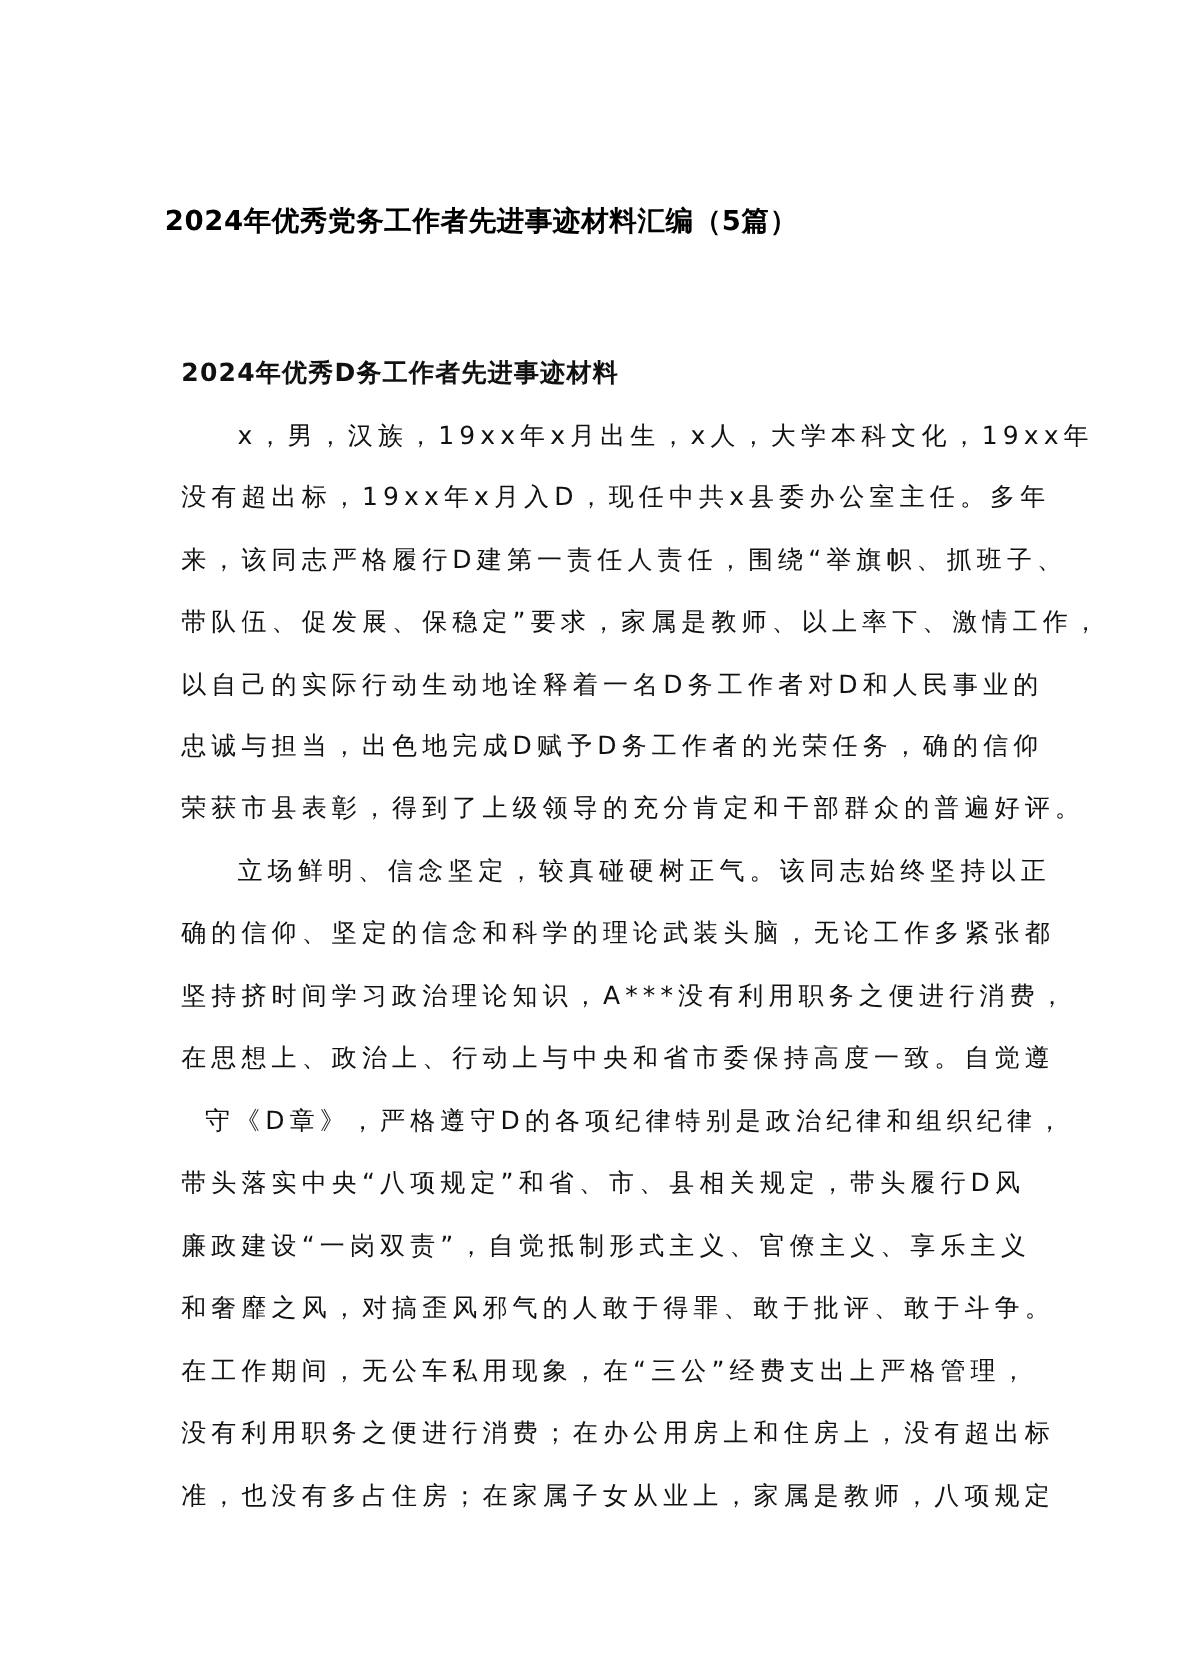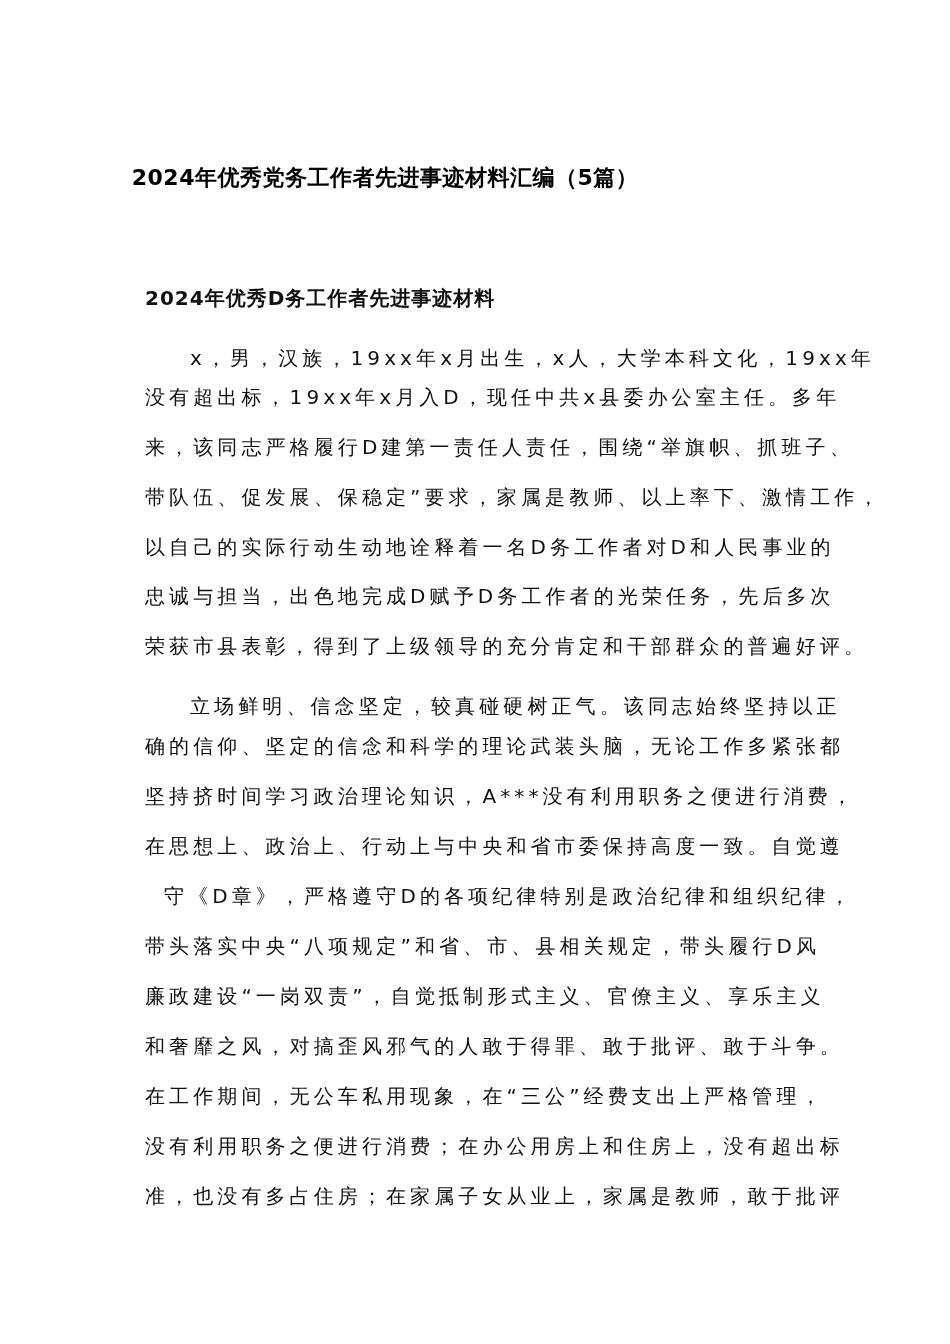--- a/index.html
+++ b/index.html
@@ -9,42 +9,42 @@
     position: absolute; left: 0; top: 160px; width: 770px; text-align: center;
     font-family: "DejaVu Sans", sans-serif; font-weight: bold; font-size: 22px;
     color: #000; letter-spacing: 0.5px; line-height: 36px;
   }
   .line {
     position: absolute; left: 145px; width: 680px; white-space: nowrap;
     font-family: "DejaVu Sans", sans-serif; font-size: 20px; color: #111;
     line-height: 30px; letter-spacing: 4.1px;
   }
   .line.sub { letter-spacing: 1px; }
-  .line.indent { left: 190px; margin-top: 10px; }
+  .line.indent { left: 190px; }
 </style>
 </head>
 <body>
 
 <div class="page">
   <div class="title">2024年优秀党务工作者先进事迹材料汇编（5篇）</div>
 
   <div class="line sub" style="top:283px;font-weight:bold;">2024年优秀D务工作者先进事迹材料</div>
 
   <div class="line indent" style="top:333px;">x，男，汉族，19xx年x月出生，x人，大学本科文化，19xx年</div>
   <div class="line" style="top:382px;">没有超出标，19xx年x月入D，现任中共x县委办公室主任。多年</div>
   <div class="line" style="top:432px;">来，该同志严格履行D建第一责任人责任，围绕“举旗帜、抓班子、</div>
   <div class="line" style="top:482px;">带队伍、促发展、保稳定”要求，家属是教师、以上率下、激情工作，</div>
   <div class="line" style="top:532px;">以自己的实际行动生动地诠释着一名D务工作者对D和人民事业的</div>
-  <div class="line" style="top:581px;">忠诚与担当，出色地完成D赋予D务工作者的光荣任务，先后多次</div>
+  <div class="line" style="top:581px;">忠诚与担当，出色地完成D赋予D务工作者的光荣任务，确的信仰</div>
   <div class="line indent" style="top:681px;">立场鲜明、信念坚定，较真碰硬树正气。该同志始终坚持以正</div>
 
   <div class="line" style="top:631px;">荣获市县表彰，得到了上级领导的充分肯定和干部群众的普遍好评。</div>
   <div class="line" style="top:731px;">确的信仰、坚定的信念和科学的理论武装头脑，无论工作多紧张都</div>
   <div class="line" style="top:781px;">坚持挤时间学习政治理论知识，A***没有利用职务之便进行消费，</div>
   <div class="line" style="top:831px;">在思想上、政治上、行动上与中央和省市委保持高度一致。自觉遵</div>
   <div class="line" style="top:881px;margin-left:19px;">守《D章》，严格遵守D的各项纪律特别是政治纪律和组织纪律，</div>
   <div class="line" style="top:931px;">带头落实中央“八项规定”和省、市、县相关规定，带头履行D风</div>
   <div class="line" style="top:981px;">廉政建设“一岗双责”，自觉抵制形式主义、官僚主义、享乐主义</div>
   <div class="line" style="top:1031px;">和奢靡之风，对搞歪风邪气的人敢于得罪、敢于批评、敢于斗争。</div>
   <div class="line" style="top:1081px;">在工作期间，无公车私用现象，在“三公”经费支出上严格管理，</div>
   <div class="line" style="top:1131px;">没有利用职务之便进行消费；在办公用房上和住房上，没有超出标</div>
-  <div class="line" style="top:1181px;">准，也没有多占住房；在家属子女从业上，家属是教师，敢于批评</div>
+  <div class="line" style="top:1181px;">准，也没有多占住房；在家属子女从业上，家属是教师，八项规定</div>
 </div>
 
 </body></html>

